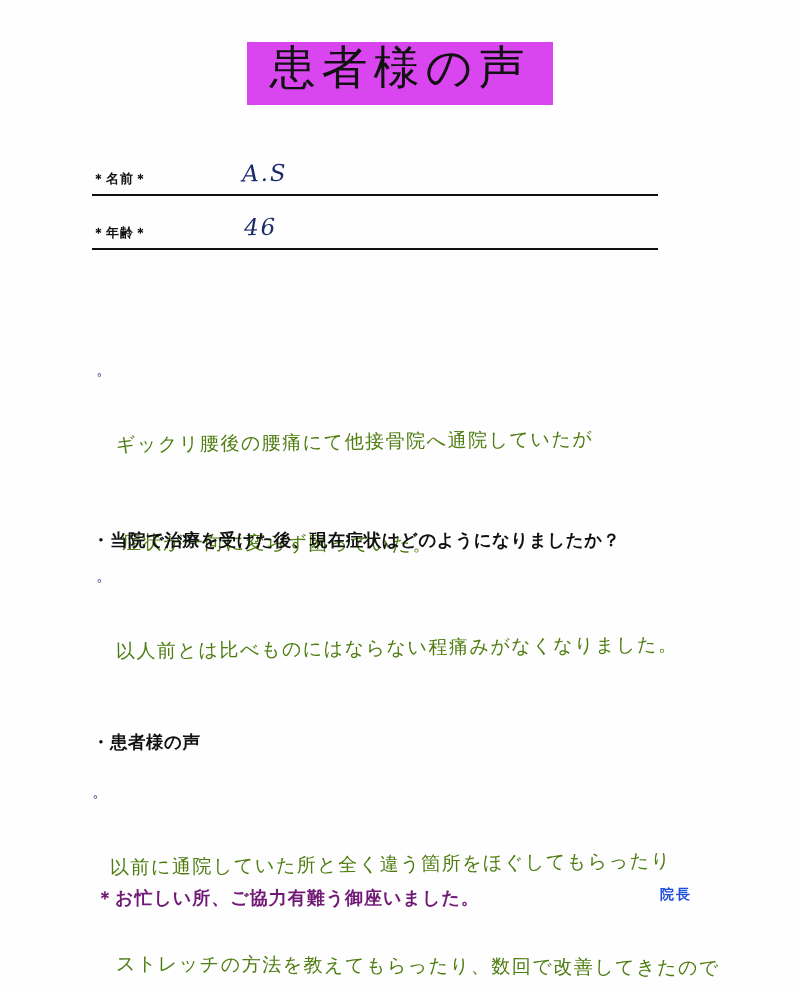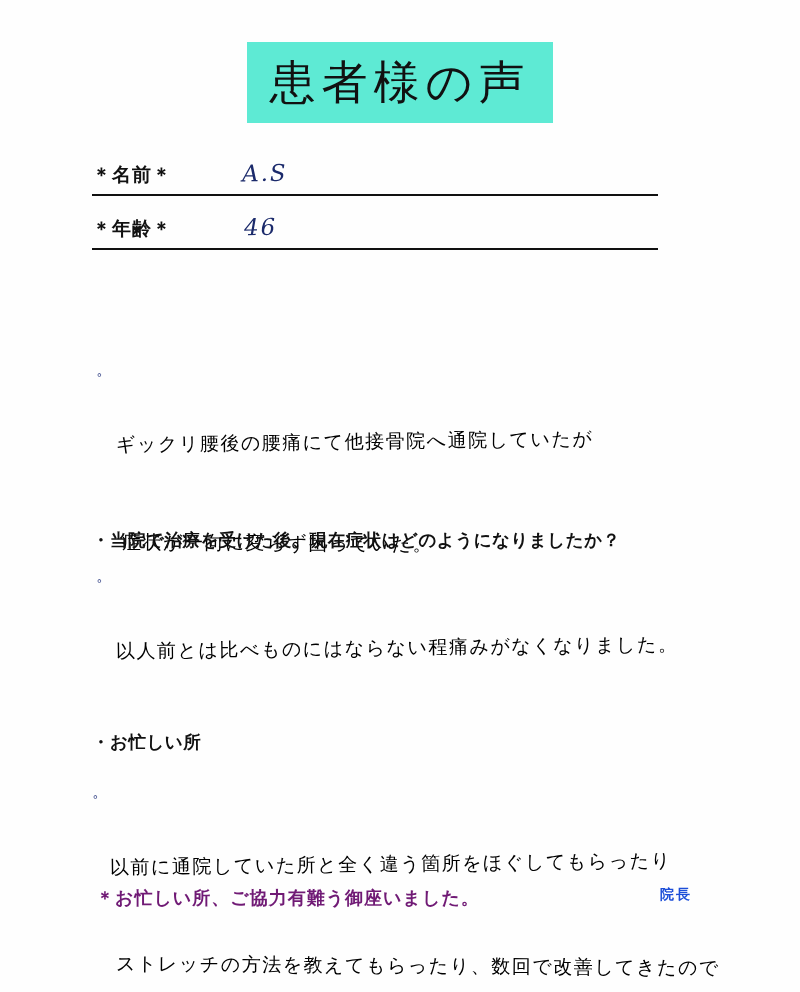--- a/index.html
+++ b/index.html
@@ -25,43 +25,43 @@
   
   .title-wrap {
     position: absolute;
     top: 42px;
     left: 0;
     width: 100%;
     text-align: center;
   }
   .title-highlight {
     display: inline-block;
-    background: #5eead4;
-    padding: 18px 22px 10px 22px;
+    background: #d946ef;
+    padding: 0 22px 10px 22px;
     font-size: 46px;
     line-height: 1.15;
     letter-spacing: 6px;
     font-weight: 400;
-    font-family: Liberation Mono, monospace;
+    font-family: Liberation Serif, serif;
     color: #111;
   }
 
   
   .field-row {
     position: absolute;
     left: 92px;
     width: 566px;
     border-bottom: 2px solid #111;
     height: 42px;
   }
   .field-label {
     position: absolute;
     left: 0;
     bottom: 6px;
-    font-size: 19px;
+    font-size: 13px;
     font-weight: bold;
     letter-spacing: 1px;
     font-family: "DejaVu Sans", sans-serif;
     white-space: nowrap;
   }
   .field-value {
     position: absolute;
     bottom: 8px;
     font-size: 23px;
     font-family: "DejaVu Serif", serif;
@@ -92,21 +92,21 @@
     white-space: nowrap;
   }
   #q1 { top: 318px; }
   #q2 { top: 528px; }
   #q3 { top: 730px; }
 
   
   .hand {
     position: absolute;
     font-family: "DejaVu Serif", serif;
-    color: #000000;
+    color: #4d7c0f;
     font-size: 19px;
     line-height: 34px;
     letter-spacing: 1.5px;
     white-space: pre;
   }
   .hand .ln {
     display: block;
   }
   .hand .ln:nth-child(1) { transform: rotate(-0.7deg); }
   .hand .ln:nth-child(2) { transform: rotate(0.4deg) translateX(6px); }
@@ -178,21 +178,21 @@
     <span class="ln">ギックリ腰後の腰痛にて他接骨院へ通院していたが</span>
     <span class="ln">症状が一向に変らず困っていた。</span>
   </div>
 
   <div class="question" id="q2">・当院で治療を受けた後、現在症状はどのようになりましたか？</div>
   <span class="bullet-dot" id="d2">。</span>
   <div class="hand" id="a2">
     <span class="ln">以人前とは比べものにはならない程痛みがなくなりました。</span>
   </div>
 
-  <div class="question" id="q3">・お忙しい所</div>
+  <div class="question" id="q3">・患者様の声</div>
   <span class="bullet-dot" id="d3">。</span>
   <div class="hand" id="a3">
     <span class="ln">以前に通院していた所と全く違う箇所をほぐしてもらったり</span>
     <span class="ln">ストレッチの方法を教えてもらったり、数回で改善してきたので</span>
     
     
   </div>
 
   <div class="footer-note">＊お忙しい所、ご協力有難う御座いました。</div>
   <div class="footer-sign">院長</div>

